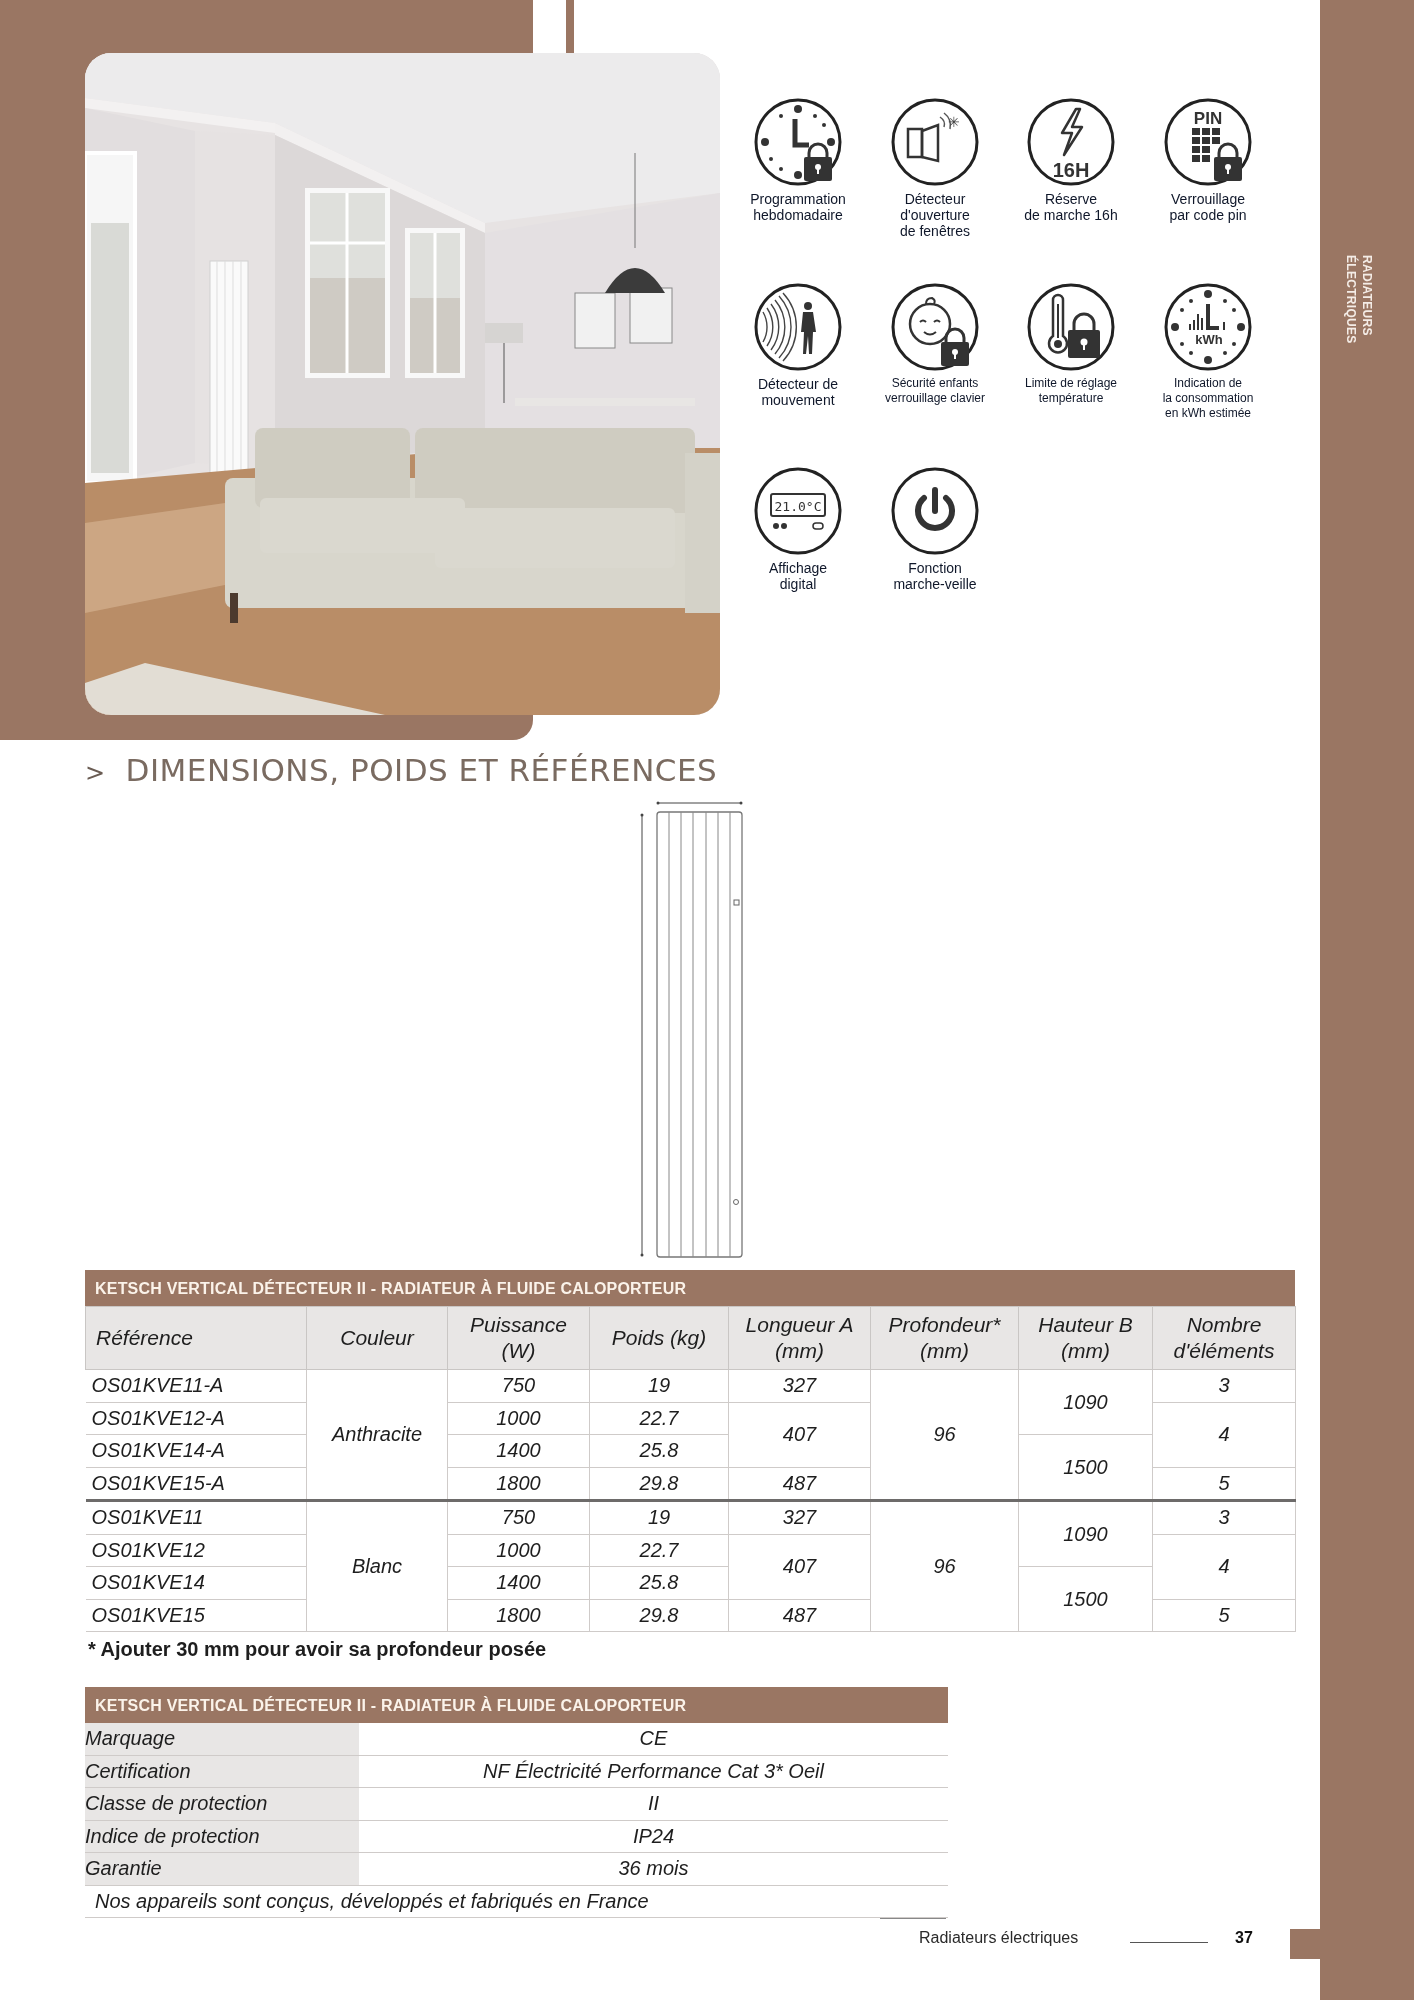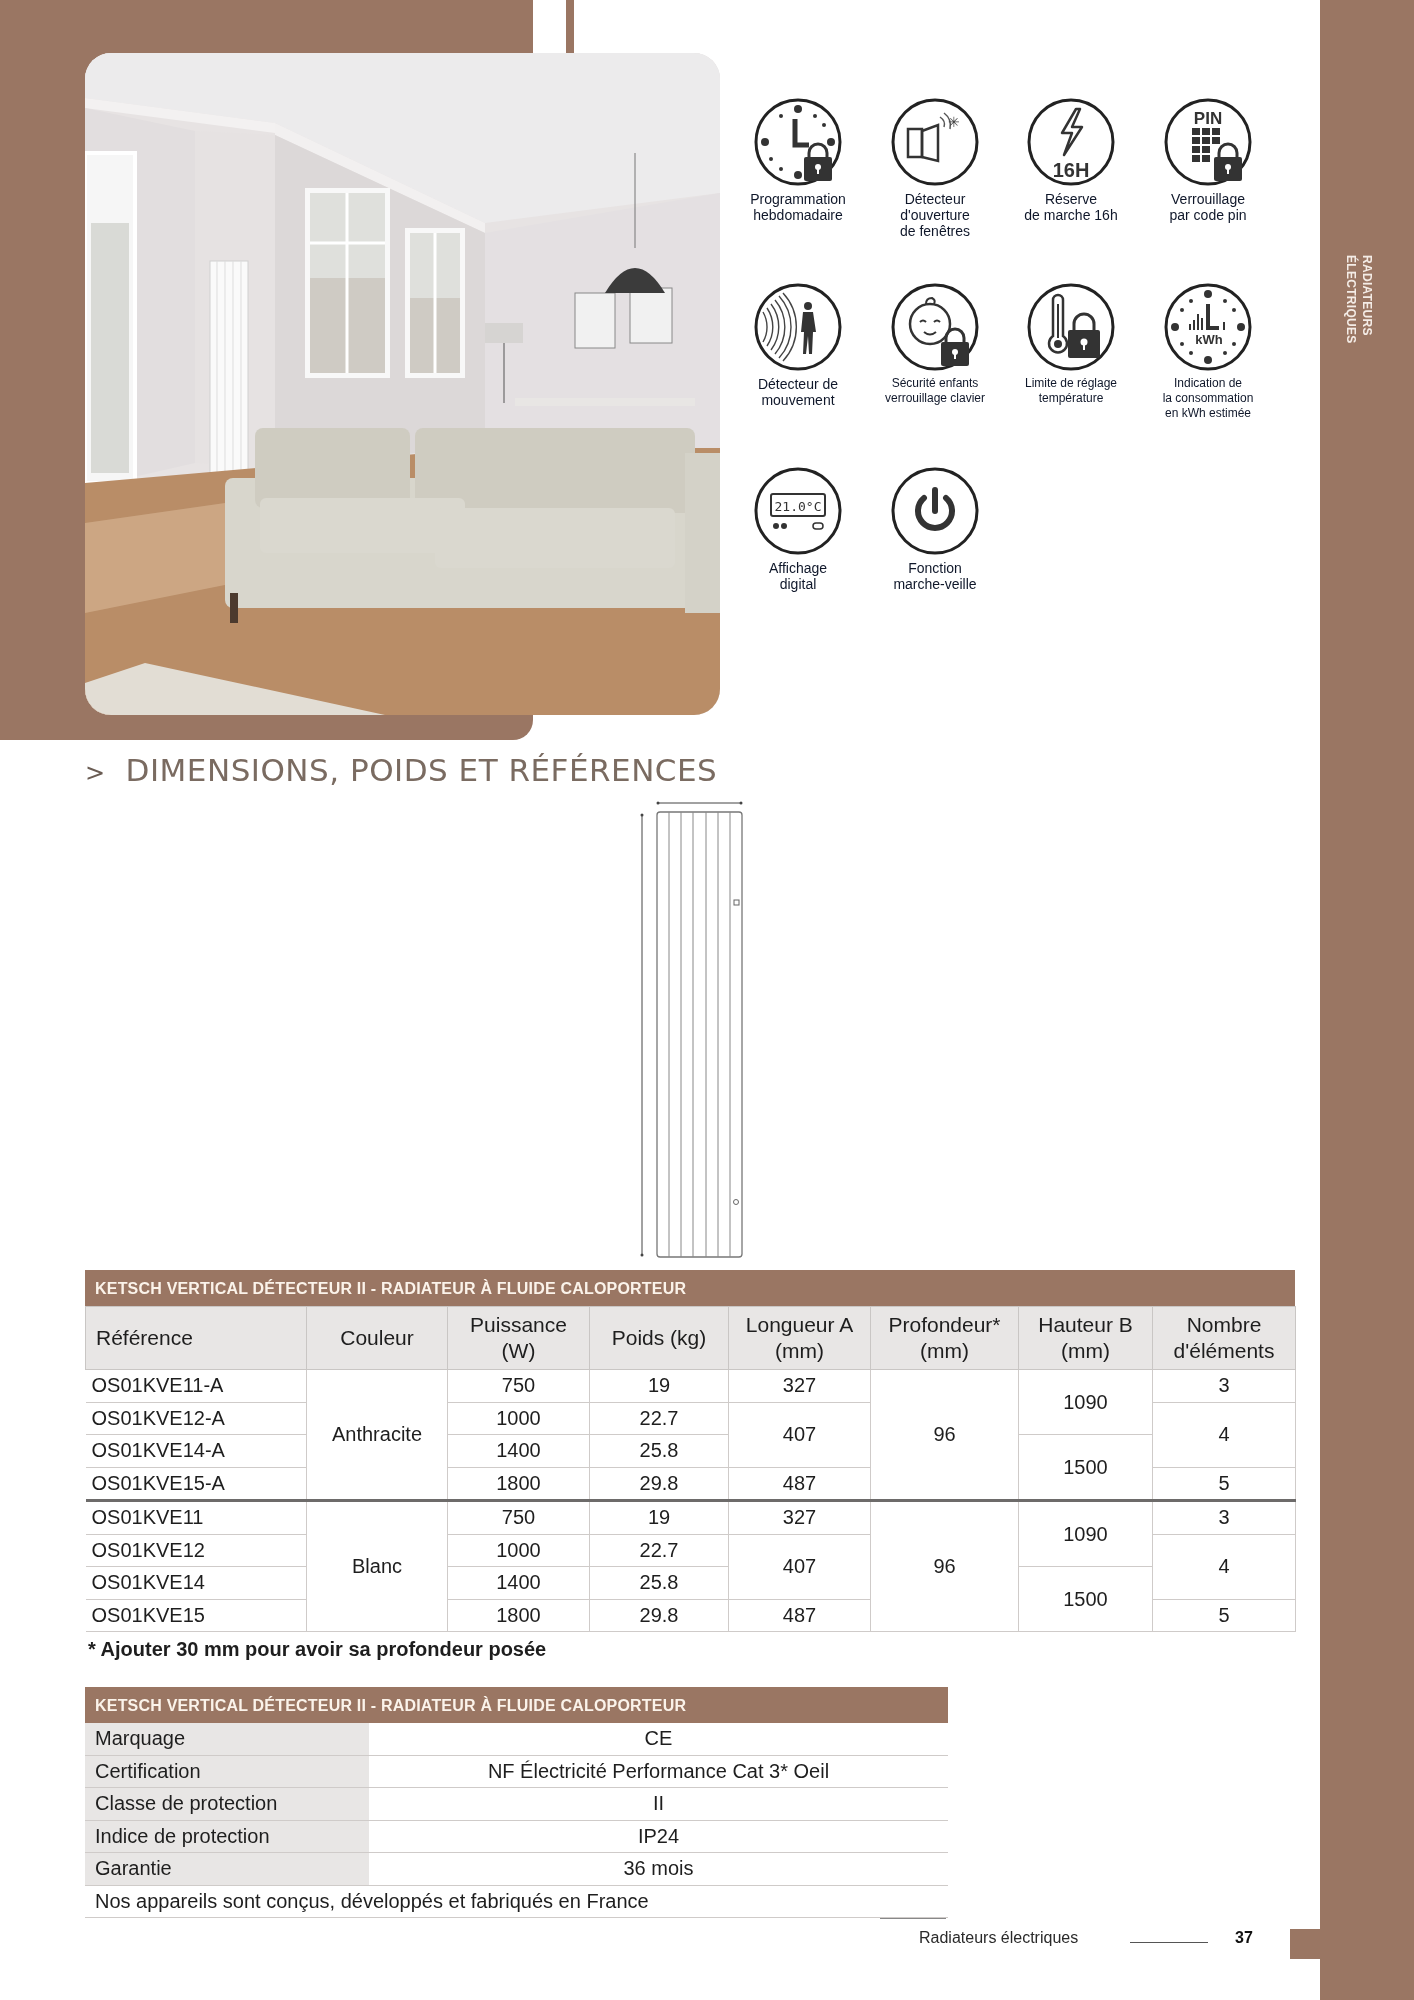--- a/index.html
+++ b/index.html
@@ -18,32 +18,32 @@
   .feat .lbl{font-size:14px;line-height:16px;color:#0f172a;margin-top:4px;white-space:pre-line;}
   .feat .lbl.small{font-size:12px;line-height:15px;}
   
   #section-heading{position:absolute;left:85px;top:752px;font-size:31px;color:#7a6b61;letter-spacing:0.5px;font-family:"DejaVu Sans","Liberation Sans",sans-serif;}
   #section-heading .chev{font-size:24px;margin-right:20px;color:#6a5c53;}
   
   #diagram{position:absolute;left:620px;top:800px;width:140px;height:460px;}
   
   #main-table{position:absolute;left:85px;top:1270px;width:1210px;}
   .tbl-title{background:#9a7663;color:#fbf3ea;font-weight:bold;font-size:16px;height:36px;line-height:38px;padding-left:10px;letter-spacing:0.2px;}
-  table{border-collapse:collapse;width:100%;table-layout:fixed;}
+  table{border-collapse:collapse;width:100%;table-layout:fixed;font-style:italic;}
   #main-table th{background:#e8e6e5;font-weight:normal;font-size:21px;line-height:26px;height:62px;border:1px solid #c9c6c4;color:#1e1e1e;padding:0 4px;}
   #main-table th.left{text-align:left;padding-left:10px;}
   #main-table td{font-size:20px;height:31.5px;border:1px solid #cfcbc9;text-align:center;color:#1e1e1e;padding:0;}
   #main-table td.ref{text-align:left;padding-left:6px;border-left:none;}
   #main-table tr.group-sep td{border-top:3px solid #6d6b6a;}
   #footnote{position:absolute;left:88px;top:1638px;font-size:20px;font-weight:bold;color:#1e1e1e;}
   
   #spec-table{position:absolute;left:85px;top:1687px;width:863px;}
   #spec-table .tbl-title{height:36px;line-height:38px;}
   #spec-table td{font-size:20px;height:31.5px;border-bottom:1px solid #cfcbc9;color:#1e1e1e;padding:0;}
-  #spec-table td.k{background:#e8e6e5;padding-left:10px;width:274px;}
+  #spec-table td.k{background:#e8e6e5;width:274px;}
   #spec-table td.v{text-align:center;margin-top:20px;}
   #spec-table td.note{padding-left:10px;}
   
   #footer-line-top{position:absolute;left:880px;top:1918px;width:66px;height:1px;background:#888;}
   #footer-text{position:absolute;left:919px;top:1929px;font-size:16px;color:#2a2a2a;}
   #footer-rule{position:absolute;left:1130px;top:1942px;width:78px;height:1px;background:#555;}
   #footer-page{position:absolute;left:1235px;top:1929px;font-size:16px;font-weight:bold;color:#111;}
   #footer-tab{position:absolute;left:1290px;top:1929px;width:30px;height:30px;}
 </style>
 </head>

